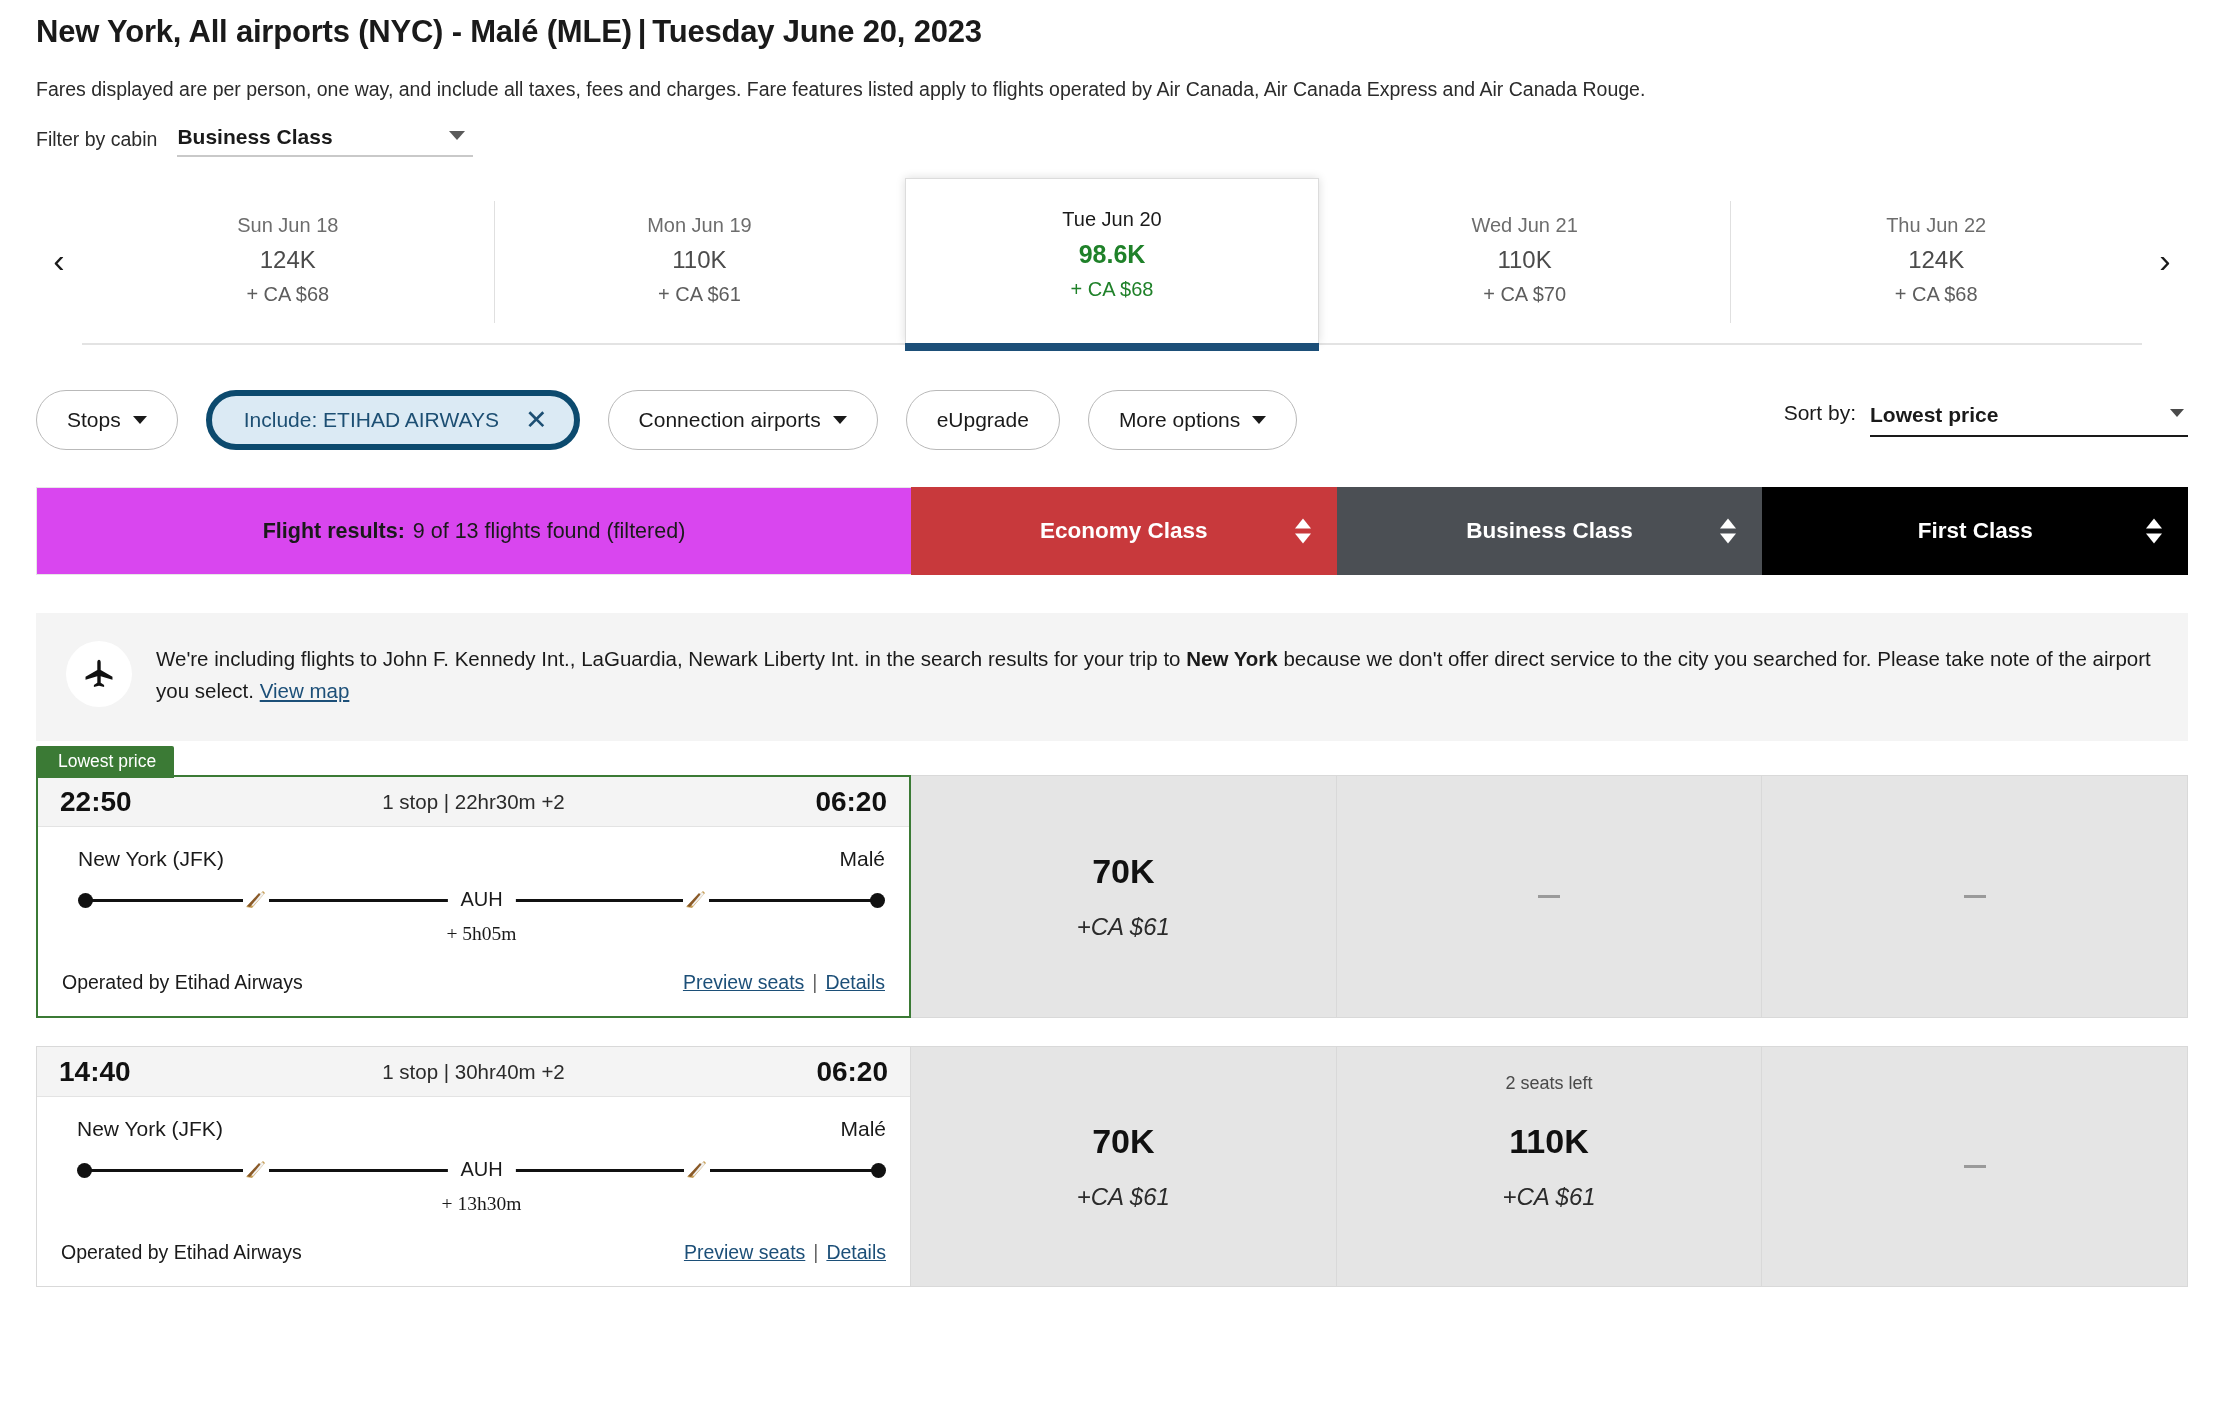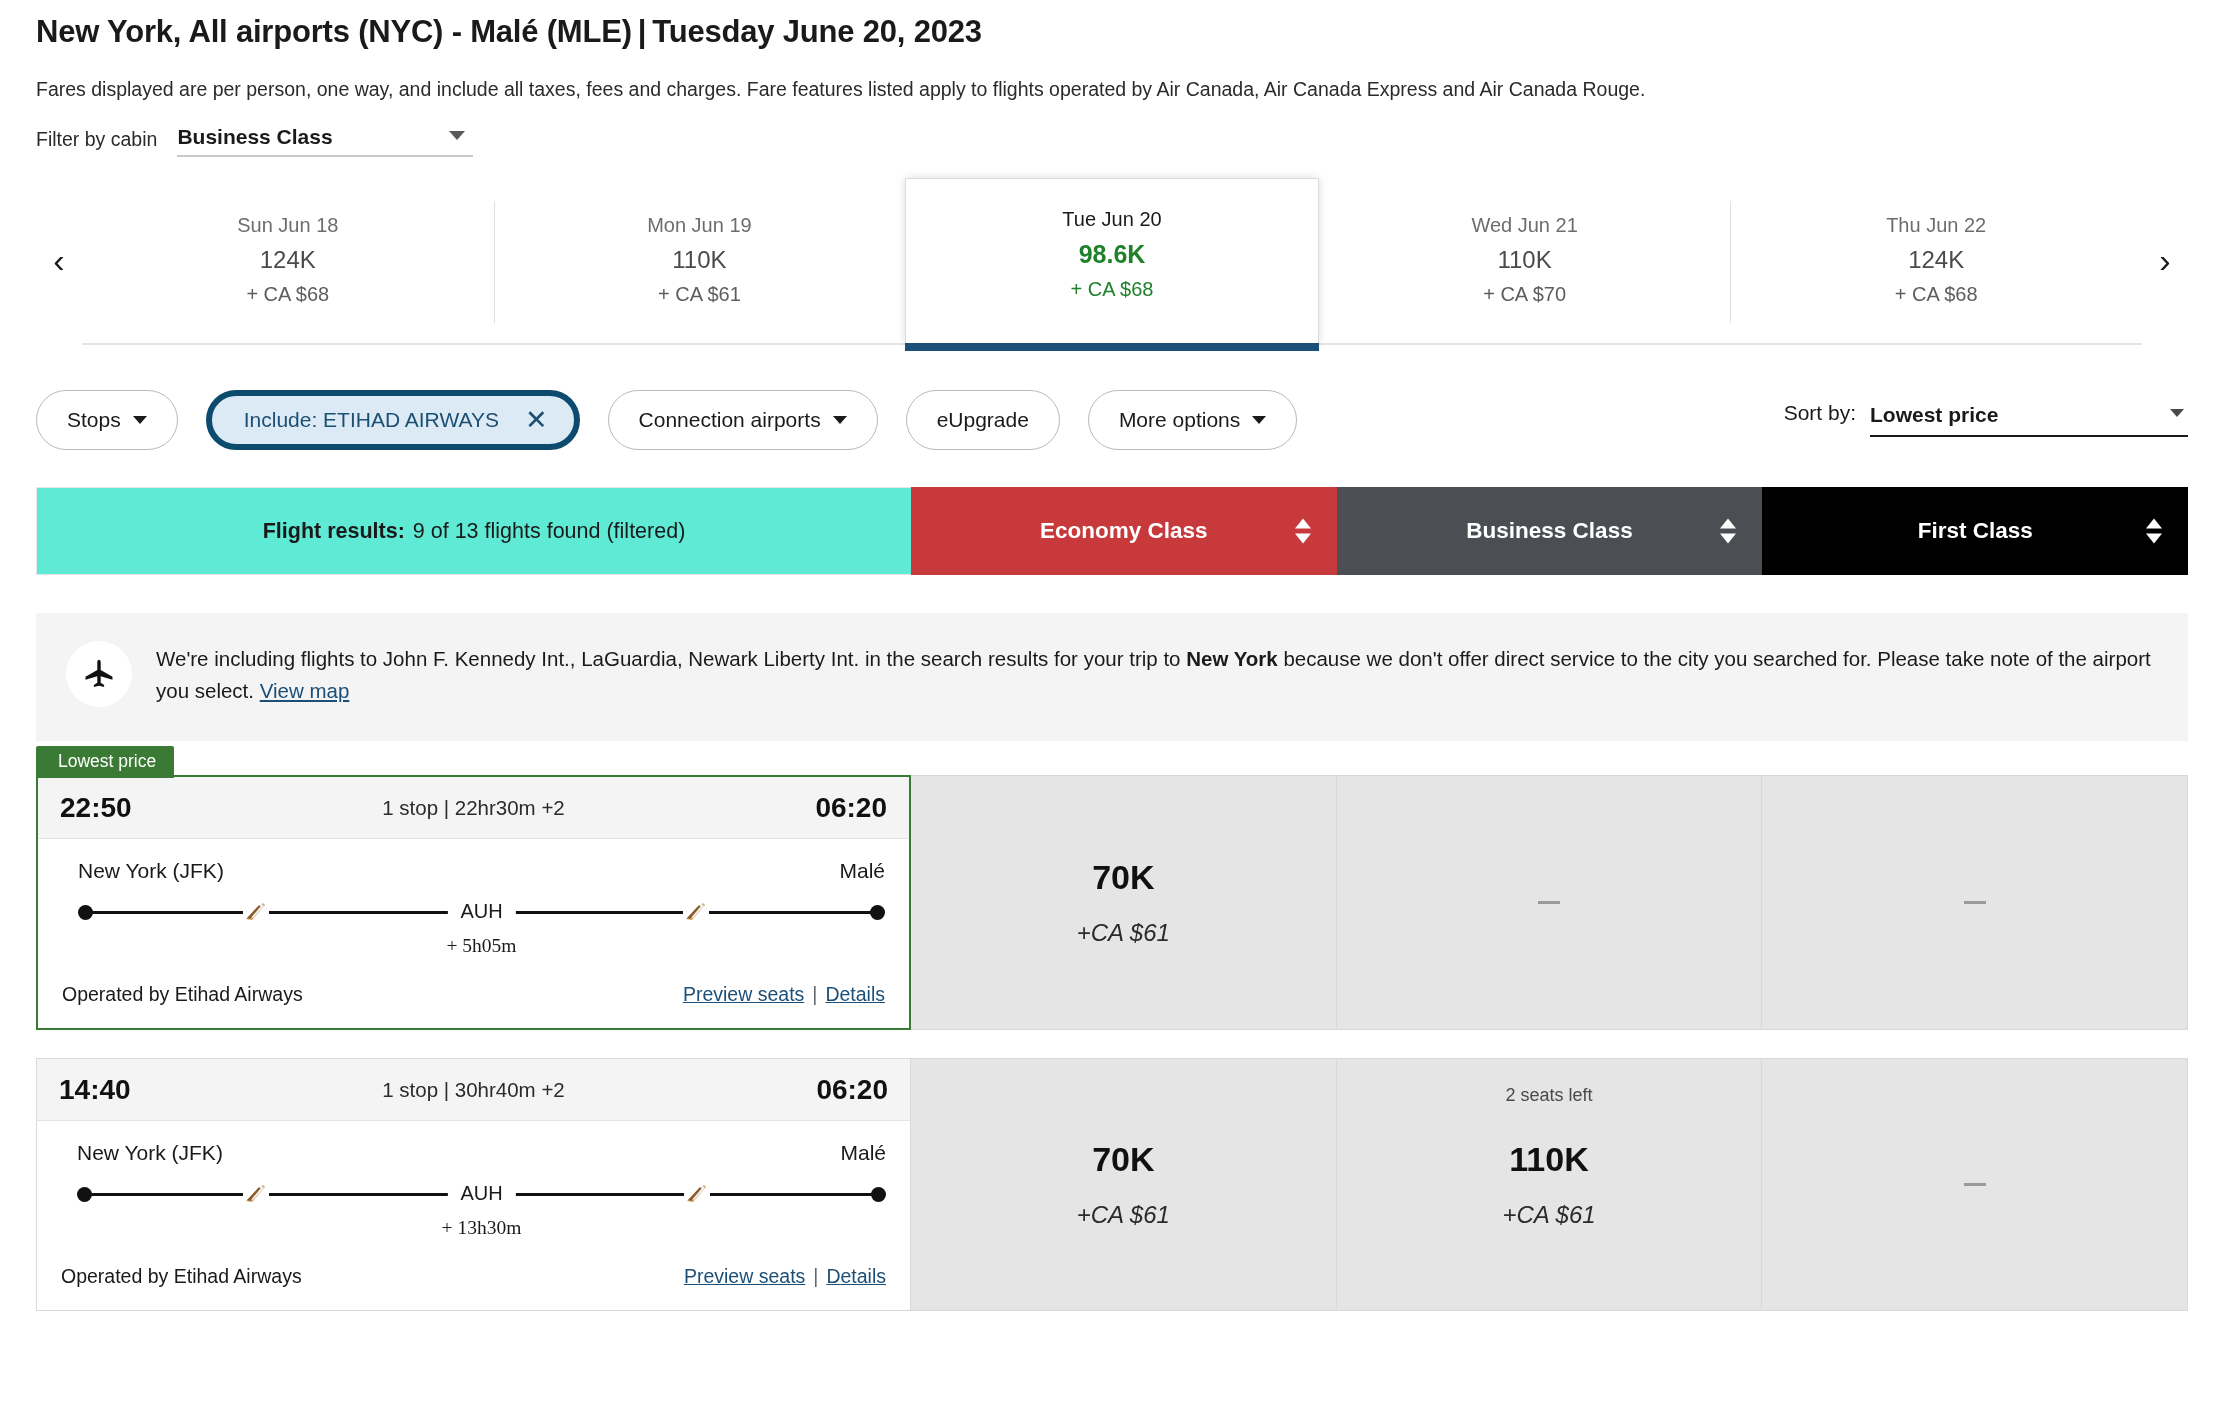--- a/index.html
+++ b/index.html
@@ -188,21 +188,21 @@
   }
 
   
   .results-header {
     margin-top: 36px;
     display: flex;
     height: 88px;
   }
   .rh-left {
     flex: 0 0 875px;
-    background: #5eead4;
+    background: #d946ef;
     display: flex; align-items: center; justify-content: center;
     font-size: 21.5px;
     border: 1px solid #e6e6e6;
     border-right: none;
   }
   .rh-left b { margin-right: 8px; }
   .rh-col {
     flex: 1;
     display: flex; align-items: center; justify-content: center;
     position: relative;
@@ -282,21 +282,21 @@
 
   .flight-card {
     flex: 0 0 875px;
     border: 1px solid #d9d9d9;
     background: #fff;
   }
   .flight-card.highlight { border: 2px solid #3b7a35; }
 
   .fc-top {
     background: #f4f4f4;
-    height: 62px;
+    height: 50px;
     display: flex;
     align-items: center;
     padding: 0 22px;
     border-bottom: 1px solid #e3e3e3;
   }
   .fc-top .time {
     font-size: 28px;
     font-weight: bold;
     color: #111;
     min-width: 120px;

